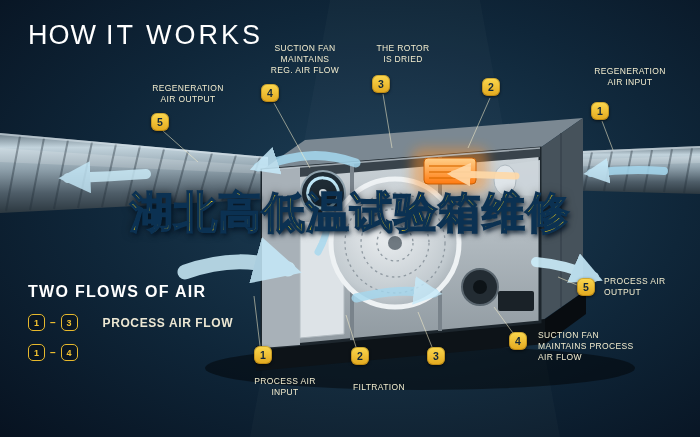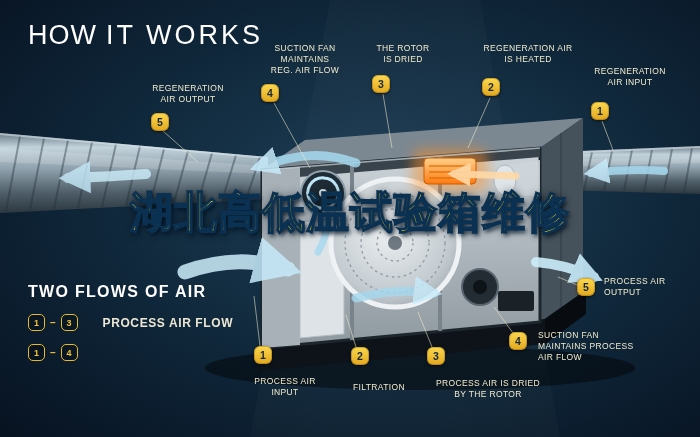--- a/index.html
+++ b/index.html
@@ -182,40 +182,36 @@
 
   <div class="lbl c" style="left:253px;top:43px;width:104px;">SUCTION FAN
 MAINTAINS
 REG. AIR FLOW</div>
   <div class="badge" style="left:261px;top:84px;">4</div>
 
   <div class="lbl c" style="left:358px;top:43px;width:90px;">THE ROTOR
 IS DRIED</div>
   <div class="badge" style="left:372px;top:75px;">3</div>
 
-  <div class="lbl c" style="left:476px;top:43px;width:104px;">REGENERATION AIR
-IS HEATED</div>
   <div class="badge" style="left:482px;top:78px;">2</div>
 
   <div class="lbl c" style="left:582px;top:66px;width:96px;">REGENERATION
 AIR INPUT</div>
   <div class="badge" style="left:591px;top:102px;">1</div>
 
   <div class="badge" style="left:577px;top:278px;">5</div>
   <div class="lbl" style="left:604px;top:276px;width:90px;">PROCESS AIR
 OUTPUT</div>
 
   <div class="badge" style="left:509px;top:332px;">4</div>
   <div class="lbl" style="left:538px;top:330px;width:120px;">SUCTION FAN
 MAINTAINS PROCESS
 AIR FLOW</div>
 
   <div class="badge" style="left:427px;top:347px;">3</div>
-  <div class="lbl c" style="left:423px;top:378px;width:130px;">PROCESS AIR IS DRIED
-BY THE ROTOR</div>
 
   <div class="badge" style="left:351px;top:347px;">2</div>
   <div class="lbl c" style="left:331px;top:382px;width:96px;">FILTRATION</div>
 
   <div class="badge" style="left:254px;top:346px;">1</div>
   <div class="lbl c" style="left:240px;top:376px;width:90px;">PROCESS AIR
 INPUT</div>
 
   <div class="legend">
     <div class="legend-title">TWO FLOWS OF AIR</div>

